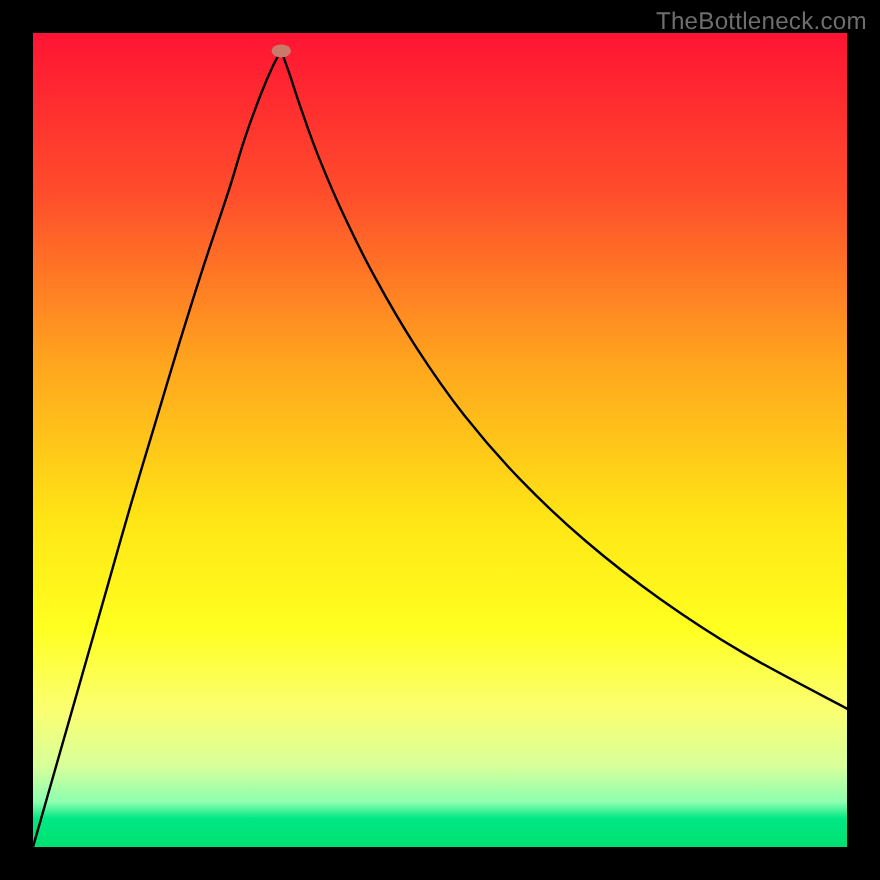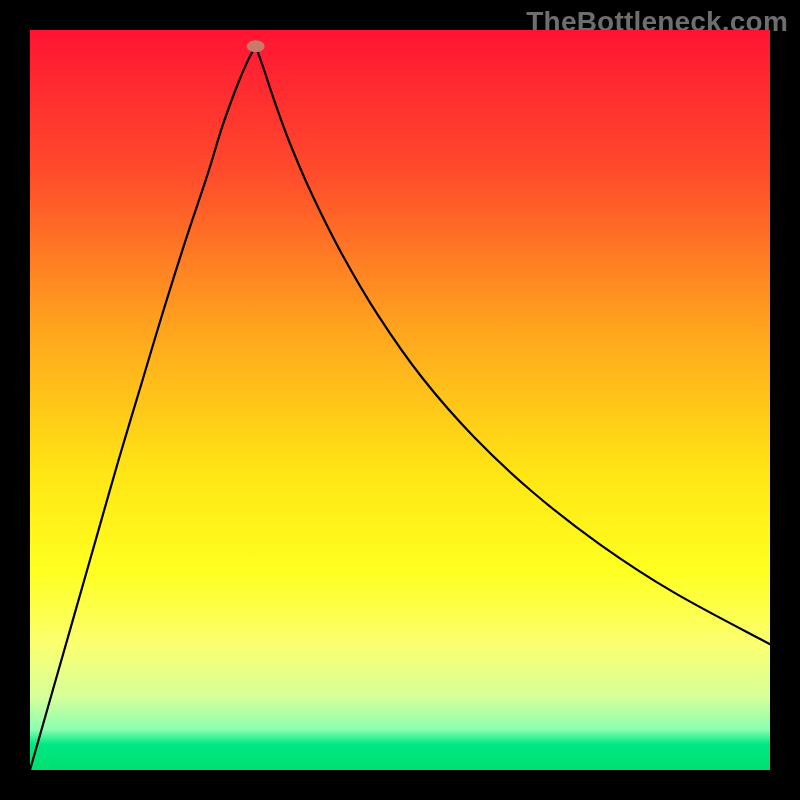--- a/index.html
+++ b/index.html
@@ -15,25 +15,24 @@
     left: 30px;
     top: 30px;
     width: 740px;
     height: 740px;
   }
   .watermark {
     position: absolute;
     top: 6px;
     right: 12px;
     font-family: Arial, Helvetica, sans-serif;
-    font-size: 28px;
+    font-size: 22px;
     color: #6e6e6e;
     letter-spacing: 0.2px;
     user-select: none;
-    font-weight: bold;
   }
   svg {
     display: block;
   }
 </style>
 </head>
 <body>
 
 <div class="watermark">TheBottleneck.com</div>
 

